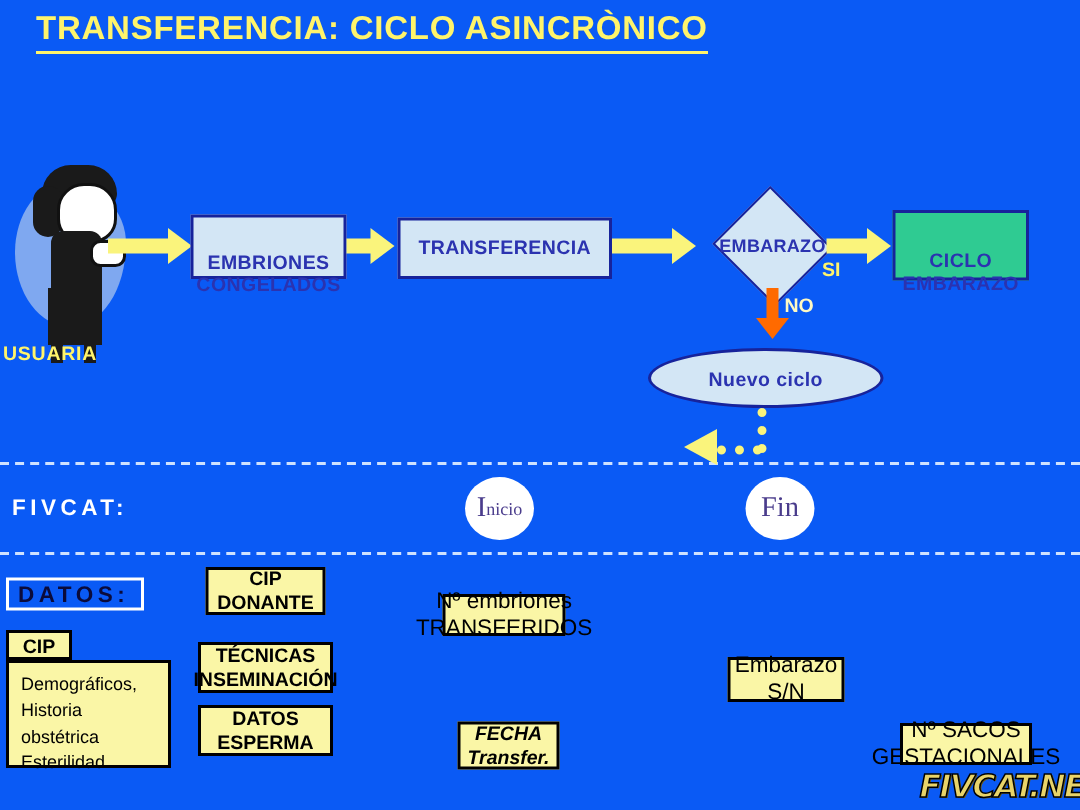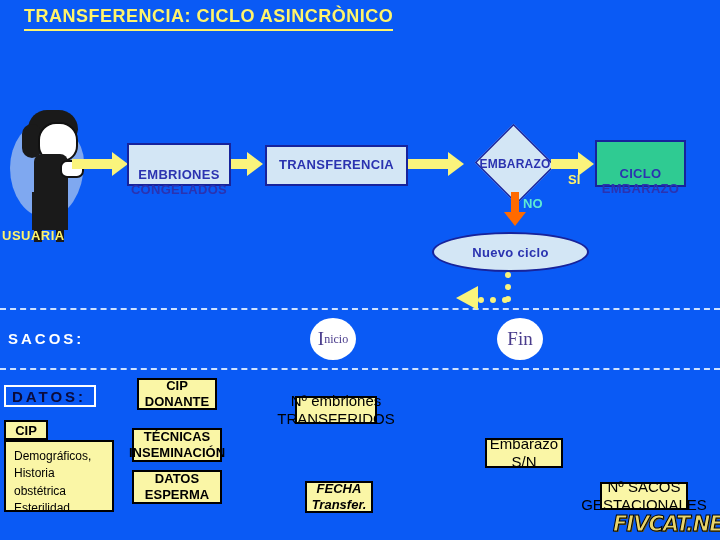--- a/index.html
+++ b/index.html
@@ -10,21 +10,21 @@
     overflow:hidden;
     position:relative;
   }
   .stage{position:absolute;left:0;top:0;width:720px;height:540px;}
   .abs{position:absolute;}
 
   
   #title{
     left:24px;top:6px;
     color:#FFF46B;
-    font-size:18px;
+    font-size:22px;
     font-weight:bold;
     letter-spacing:0.5px;
     border-bottom:2px solid #FFF46B;
     padding-bottom:2px;
     white-space:nowrap;
   }
 
   
   .band-line{
     left:0;width:720px;height:0;
@@ -105,21 +105,21 @@
   }
   .dotline-v{
     width:0;border-left:6px dotted #FAF47C;
   }
   .dotline-h{
     height:0;border-top:6px dotted #FAF47C;
   }
 
   
   .lbl-si{color:#FFF46B;font-weight:bold;font-size:13px;}
-  .lbl-no{color:#5eead4;font-weight:bold;font-size:13px;}
+  .lbl-no{color:#fef9c3;font-weight:bold;font-size:13px;}
   .lbl-usuaria{color:#FFF46B;font-weight:bold;font-size:13px;letter-spacing:0.5px;}
   .lbl-ciclo{color:#FFFFFF;font-weight:bold;font-size:15px;letter-spacing:3px;}
   .lbl-datos{
     color:#0B0B3B;font-weight:bold;font-size:15px;letter-spacing:3px;
     border:2px solid #FFFFFF;
     padding:2px 8px 0 6px;
     background:transparent;
     line-height:1.05;
   }
 
@@ -227,40 +227,40 @@
   <div class="abs arrow-h" style="left:408px;top:159px;width:42px;"></div>
   <div class="abs arrow-head-r" style="left:448px;top:152px;"></div>
 
   <div class="abs diamond-wrap" style="left:474px;top:126px;">
     <div class="diamond-shape"></div>
     <div class="diamond-label">EMBARAZO</div>
   </div>
 
   <div class="abs arrow-h" style="left:551px;top:159px;width:30px;"></div>
   <div class="abs arrow-head-r" style="left:578px;top:152px;"></div>
-  <div class="abs lbl-si" style="left:548px;top:172px;margin-left:20px;">SI</div>
+  <div class="abs lbl-si" style="left:548px;top:172px;">SI</div>
 
   <div class="abs flowbox green" style="left:595px;top:140px;width:91px;height:47px;">
     <div class="inner">
       <div>CICLO</div>
       <div>EMBARAZO</div>
     </div>
   </div>
 
   <div class="abs arrow-v-orange" style="left:511px;top:192px;height:22px;"></div>
   <div class="abs arrow-head-d-orange" style="left:504px;top:212px;"></div>
   <div class="abs lbl-no" style="left:523px;top:196px;">NO</div>
 
   <div class="abs ellipse" style="left:432px;top:232px;width:157px;height:40px;text-align:center;">Nuevo ciclo</div>
 
   <div class="abs dotline-v" style="left:505px;top:272px;height:30px;"></div>
   <div class="abs dotline-h" style="left:478px;top:297px;width:30px;"></div>
   <div class="abs arrow-head-l" style="left:456px;top:286px;"></div>
 
-  <div class="abs lbl-ciclo" style="left:8px;top:330px;">SACOS:</div>
+  <div class="abs lbl-ciclo" style="left:8px;top:330px;">FIVCAT:</div>
 
   <div class="abs circle-ms" style="left:310px;top:318px;width:46px;height:42px;">
     <span>I</span>
       <span class="small">nicio</span>
   </div>
 
   <div class="abs circle-ms" style="left:497px;top:318px;width:46px;height:42px;">
     <span>F</span>
       <span>in</span>
   </div>

